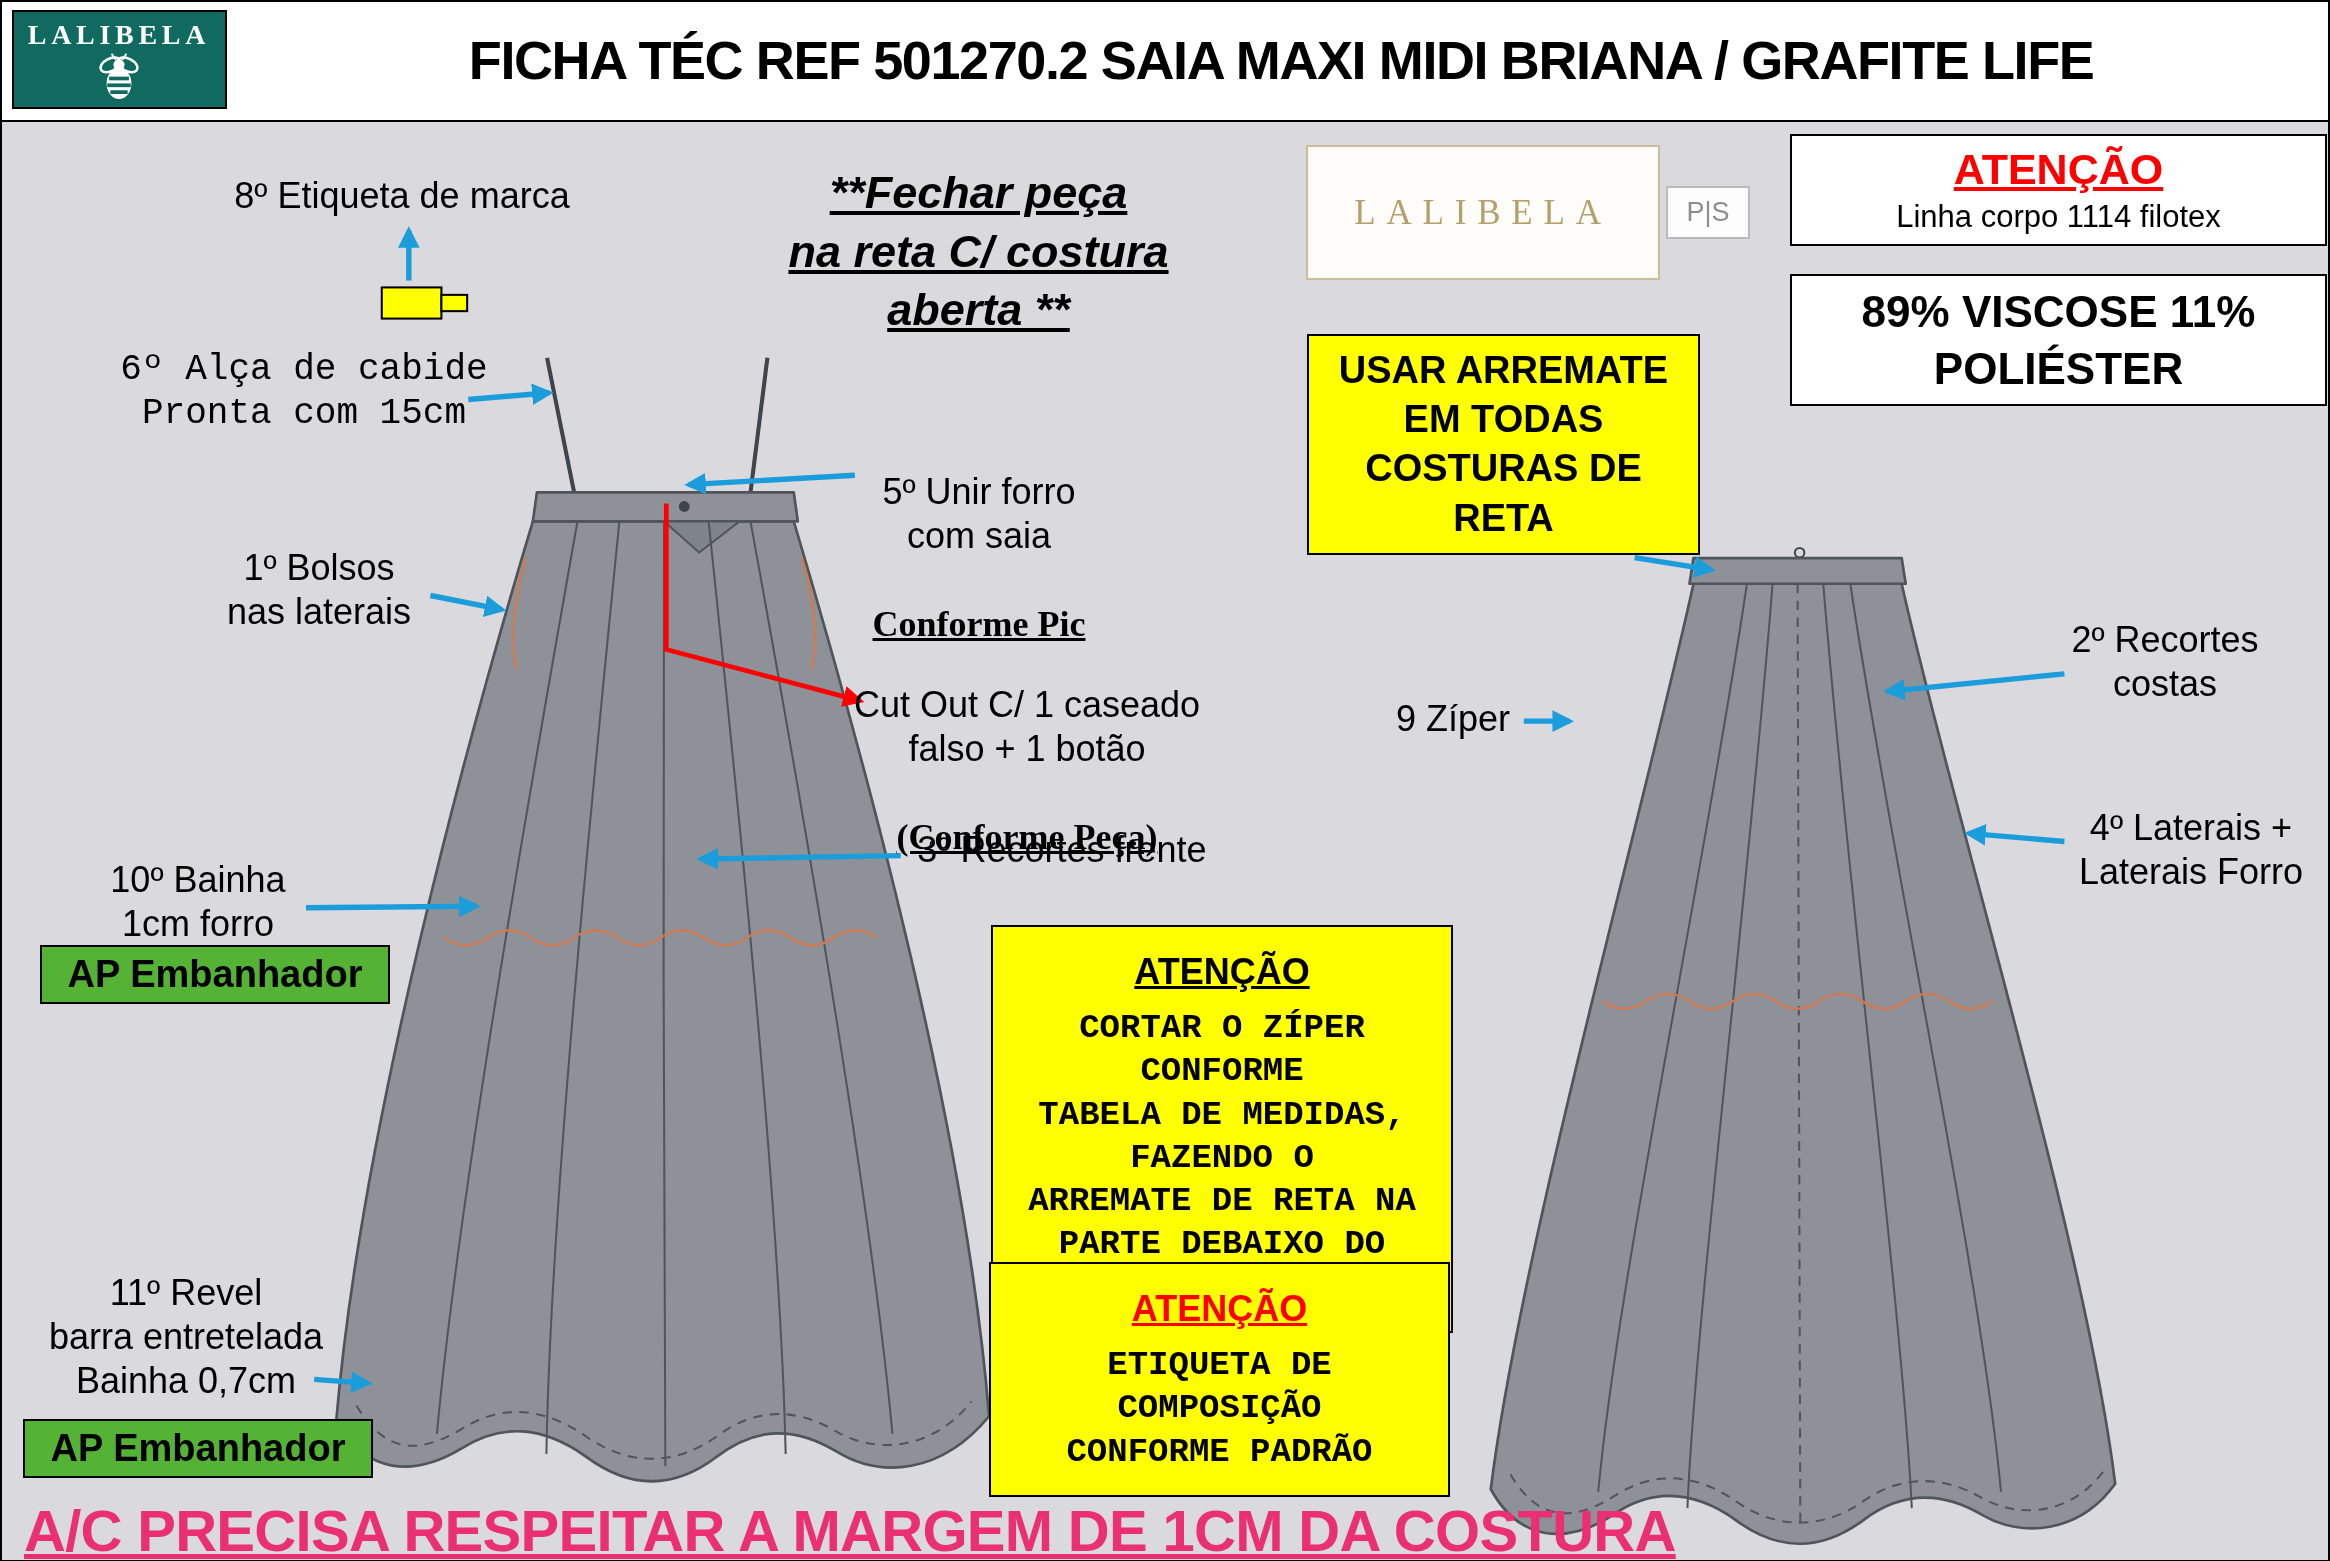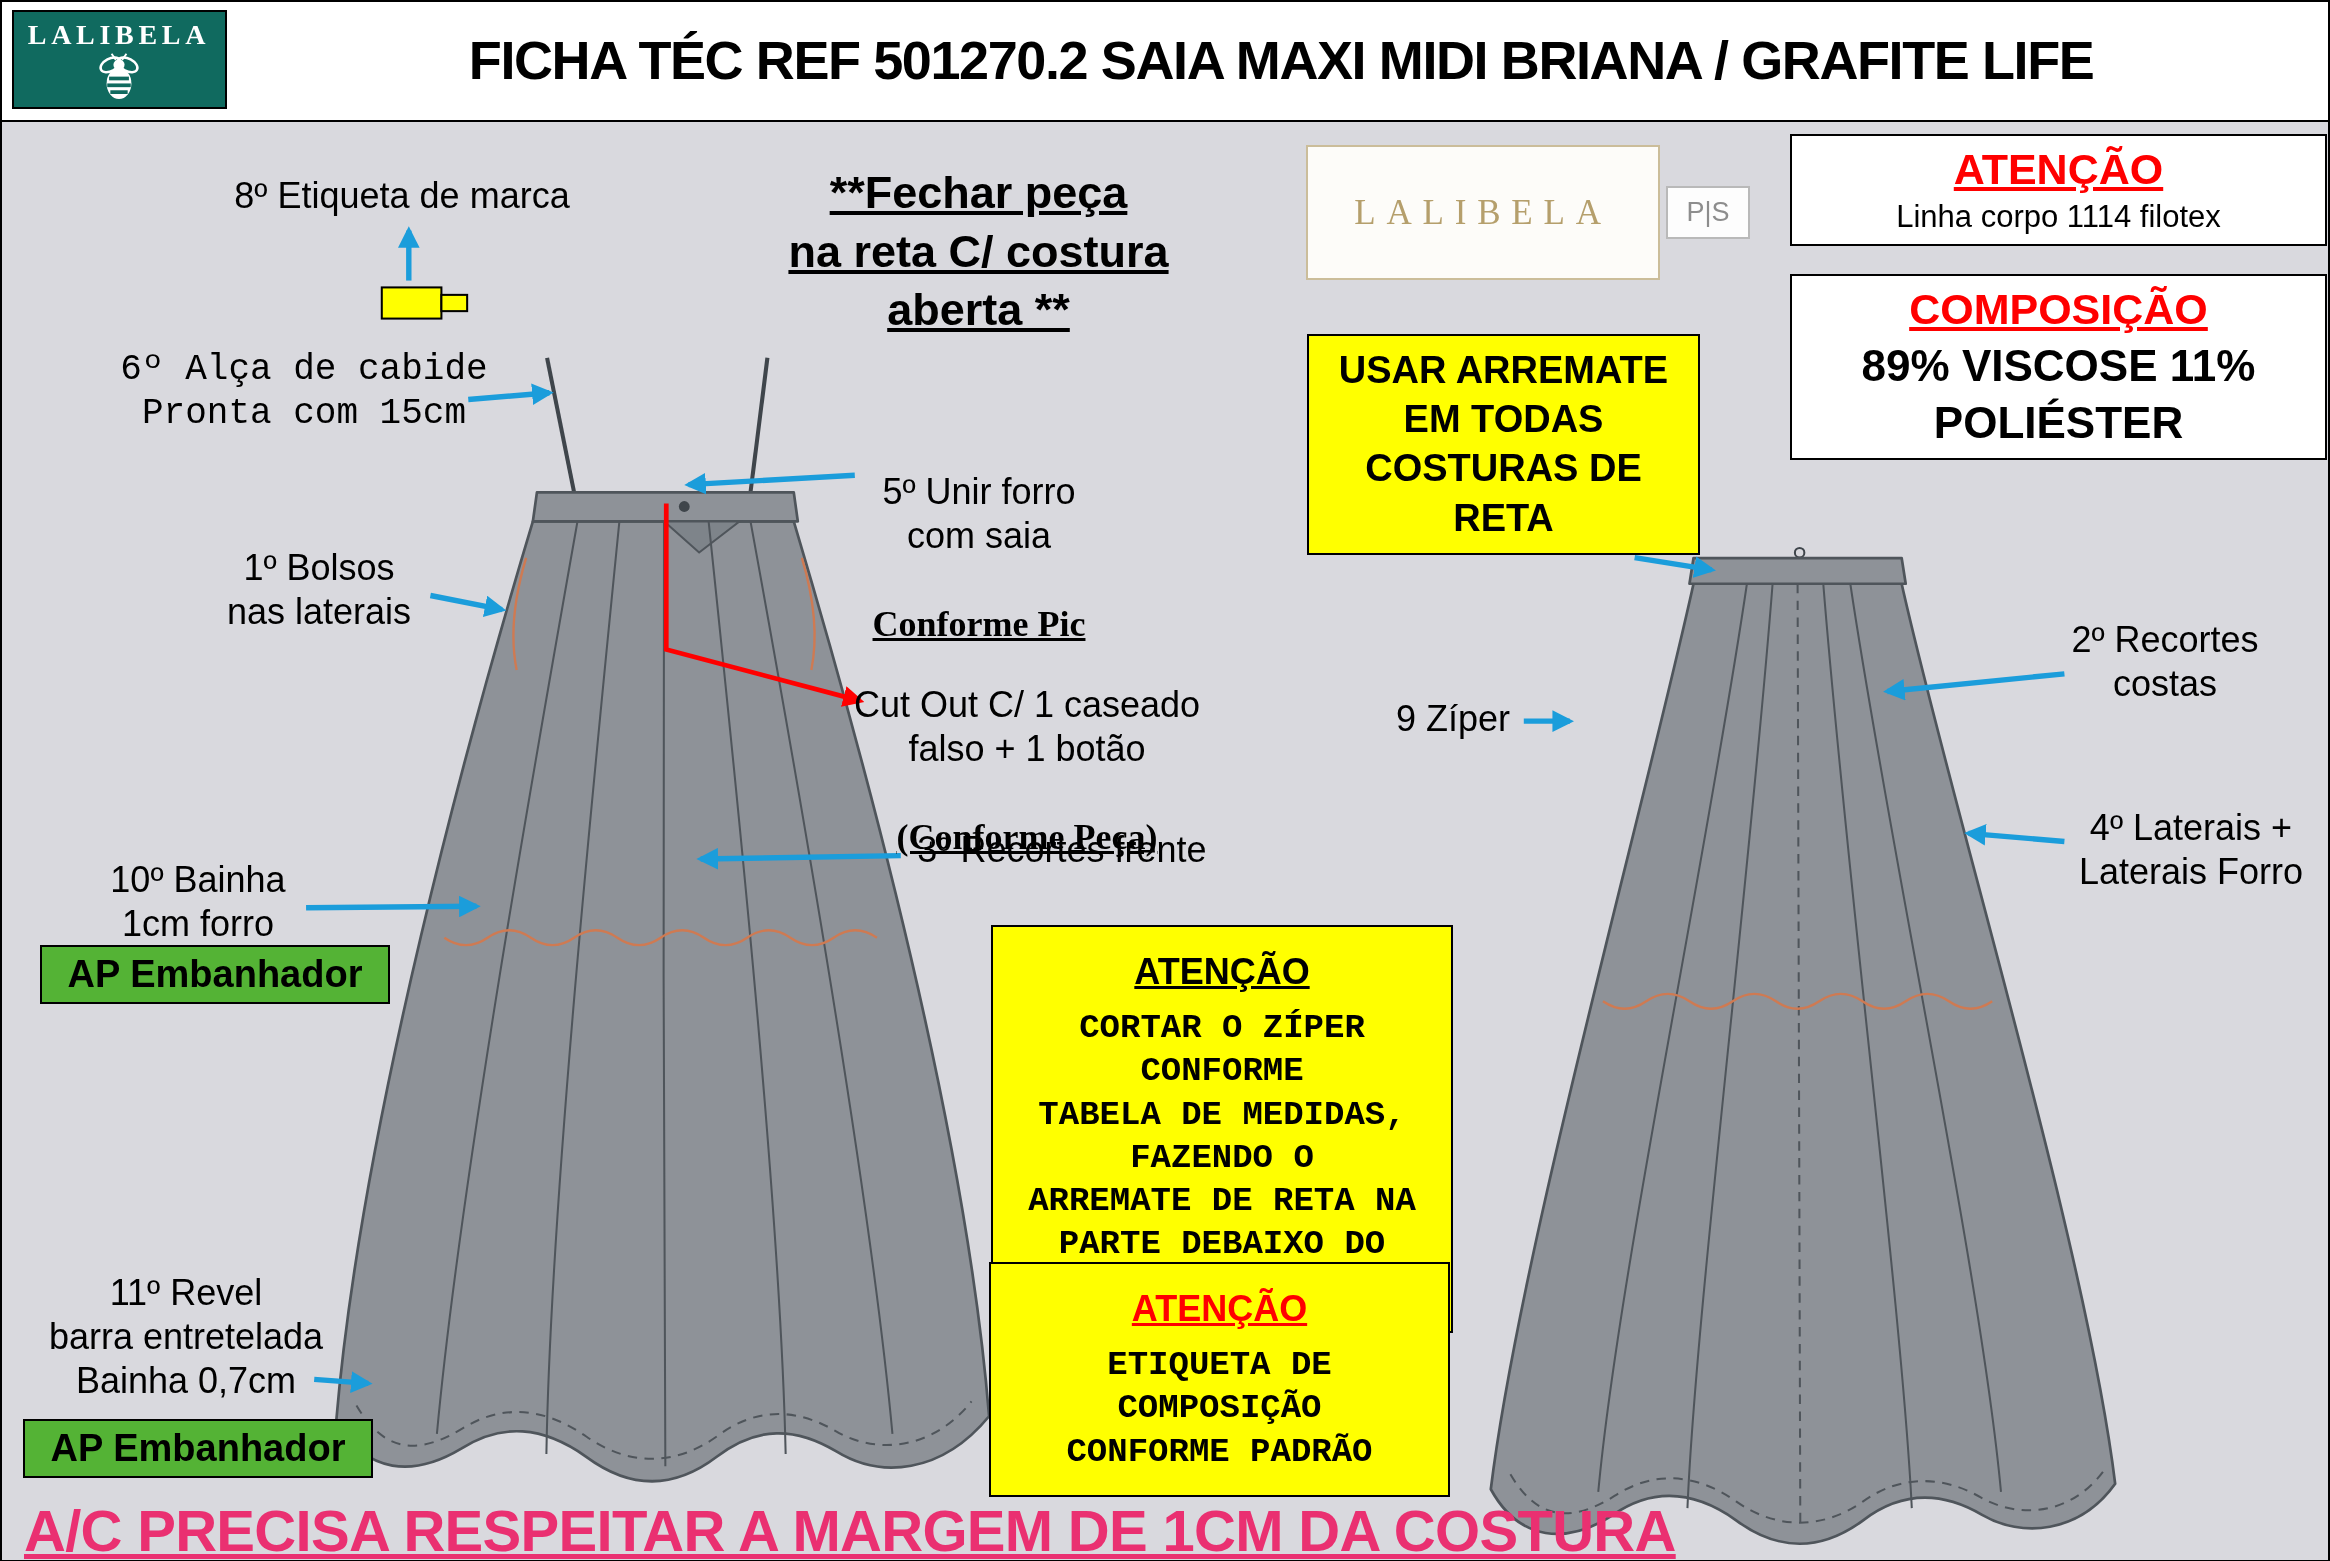--- a/index.html
+++ b/index.html
@@ -8,21 +8,21 @@
         font-family:"Liberation Sans", sans-serif;color:#000;}
   .header{position:absolute;top:0;left:0;right:0;height:118px;background:#fff;border-bottom:2.7px solid #000;}
   .logo{position:absolute;top:8px;left:9.5px;width:215px;height:99px;background:var(--teal);
         border:2px solid #000;display:flex;flex-direction:column;align-items:center;justify-content:center;box-sizing:border-box;}
   .logo-text{color:#fff;font-family:"Liberation Serif", serif;font-weight:bold;font-size:28px;letter-spacing:4.7px;}
   .title{position:absolute;left:243px;right:10.8px;top:0;height:115px;display:flex;align-items:center;justify-content:center;
          font-weight:bold;font-size:54px;letter-spacing:-1.4px;text-align:center;}
   .ann{position:absolute;font-size:36px;line-height:1.22;text-align:center;white-space:pre-line;}
   .bold-u{font-weight:bold;text-decoration:underline;font-family:Liberation Serif, serif;}
   .big-note{position:absolute;font-weight:bold;text-decoration:underline;font-size:45px;line-height:1.3;
-            text-align:center;white-space:pre-line;}
+            text-align:center;white-space:pre-line;font-style:italic;}
   .info-box{position:absolute;background:#fff;border:2.7px solid #000;text-align:center;box-sizing:border-box;padding:6.8px 5.4px;}
   .info-title{color:var(--red);font-weight:bold;text-decoration:underline;font-size:43px;line-height:1.25;}
   .info-body{font-size:31px;line-height:1.3;}
   .info-body.b{font-weight:bold;font-size:44px;}
   .yellow-box{position:absolute;background:var(--yellow);border:2.7px solid #000;text-align:center;font-weight:bold;
               box-sizing:border-box;padding:9.5px 5.4px;white-space:pre-line;}
   .yb-title{font-size:36px;text-decoration:underline;line-height:1.3;}
   .yb-title.red{color:var(--red);}
   .yb-body{font-size:34px;line-height:1.27;white-space:pre-line;font-family:Liberation Mono, monospace;}
   .y1{font-size:38px;line-height:1.3;}
@@ -150,21 +150,20 @@
   <div class="yellow-box y1" style="left:1305px;top:309px;width:393px;margin-top:23px;">USAR ARREMATE
 EM TODAS
 COSTURAS DE RETA</div>
 
   <div class="info-box" style="left:1788px;top:132px;width:537px;">
     <div class="info-title">ATENÇÃO</div>
     <div class="info-body">Linha corpo 1114 filotex</div>
   </div>
 
   <div class="info-box" style="left:1788px;top:272px;width:537px;">
-    <div class="info-title">COMPOSIÇÃO</div>
     <div class="info-body b">89% VISCOSE 11% POLIÉSTER</div>
   </div>
 
   <div class="ann" style="left:197px;top:172px;width:406px;text-align:center;">8º Etiqueta de marca</div>
 
   <div class="ann" style="left:99px;top:346px;width:406px;font-family:Liberation Mono, monospace;">6º Alça de cabide
 Pronta com 15cm</div>
 
   <div class="ann" style="left:774px;top:424px;width:406px;">
     <span>5º Unir forro

